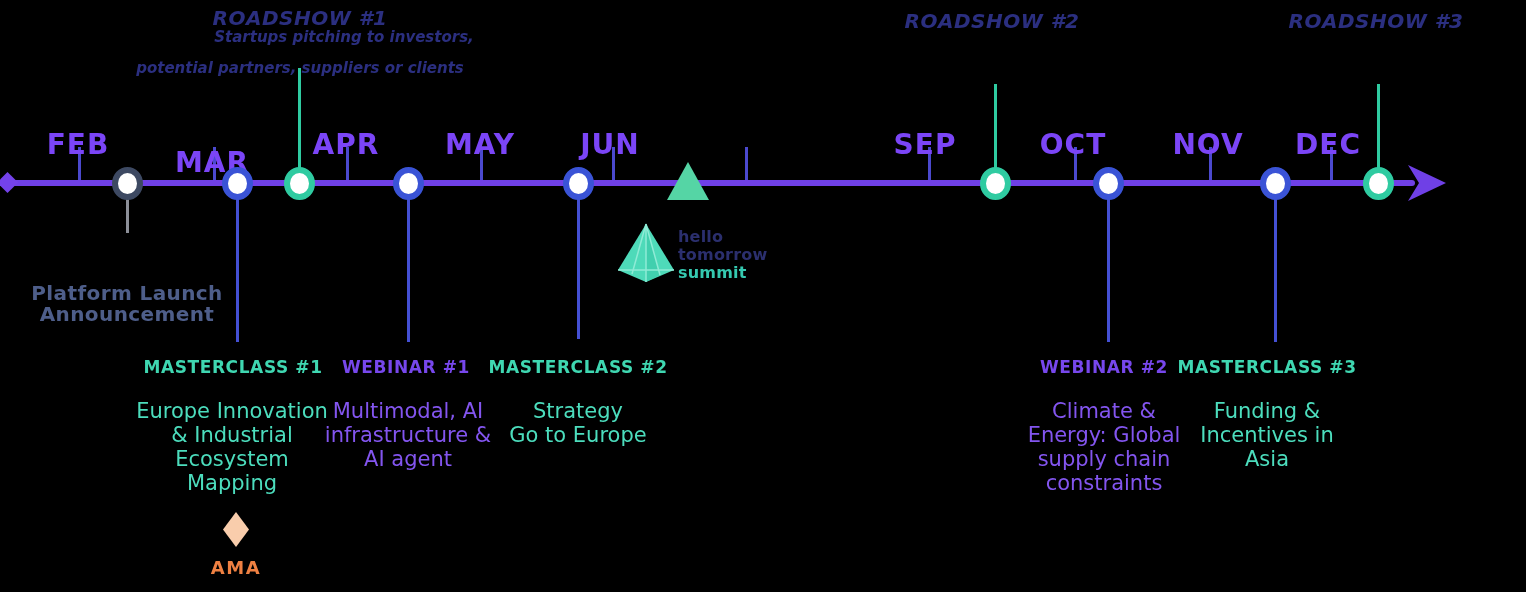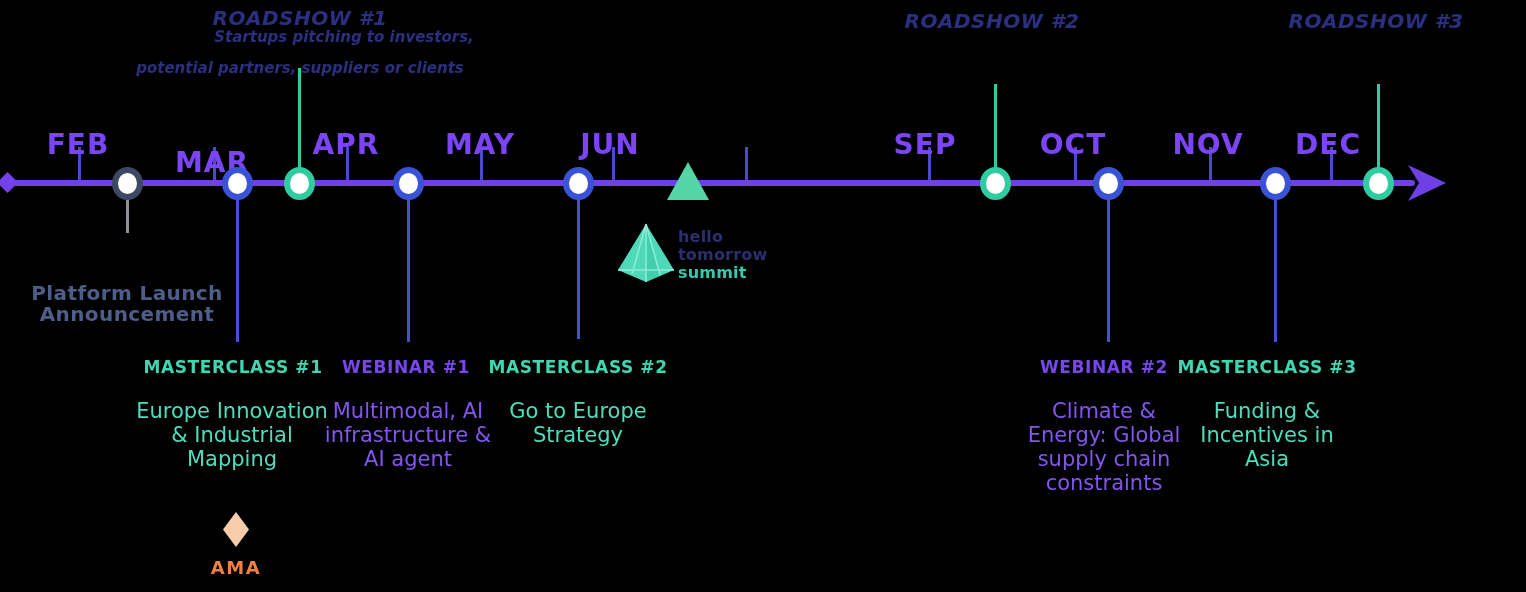--- a/index.html
+++ b/index.html
@@ -127,30 +127,31 @@
 
   <div class="abs cx evt-heading teal-h" style="left:233px;">MASTERCLASS #1</div>
   <div class="abs cx evt-heading purple-h" style="left:406px;">WEBINAR #1</div>
   <div class="abs cx evt-heading teal-h" style="left:578px;">MASTERCLASS #2</div>
   <div class="abs cx evt-heading purple-h" style="left:1104px;">WEBINAR #2</div>
   <div class="abs cx evt-heading teal-h" style="left:1267px;">MASTERCLASS #3</div>
 
   <div class="abs evt-body teal-b" style="left:112px;">
     <div>Europe Innovation</div>
     <div>&amp; Industrial</div>
+    <div>Ecosystem</div>
     <div>Mapping</div>
   </div>
   <div class="abs evt-body purple-b" style="left:288px;">
     <div>Multimodal, AI</div>
     <div>infrastructure &amp;</div>
     <div>AI agent</div>
   </div>
   <div class="abs evt-body teal-b" style="left:458px;">
+    <div>Strategy</div>
     <div>Go to Europe</div>
-    <div>Strategy</div>
   </div>
   <div class="abs evt-body purple-b" style="left:984px;">
     <div>Climate &amp;</div>
     <div>Energy: Global</div>
     <div>supply chain</div>
     <div>constraints</div>
   </div>
   <div class="abs evt-body teal-b" style="left:1147px;">
     <div>Funding &amp;</div>
     <div>Incentives in</div>

